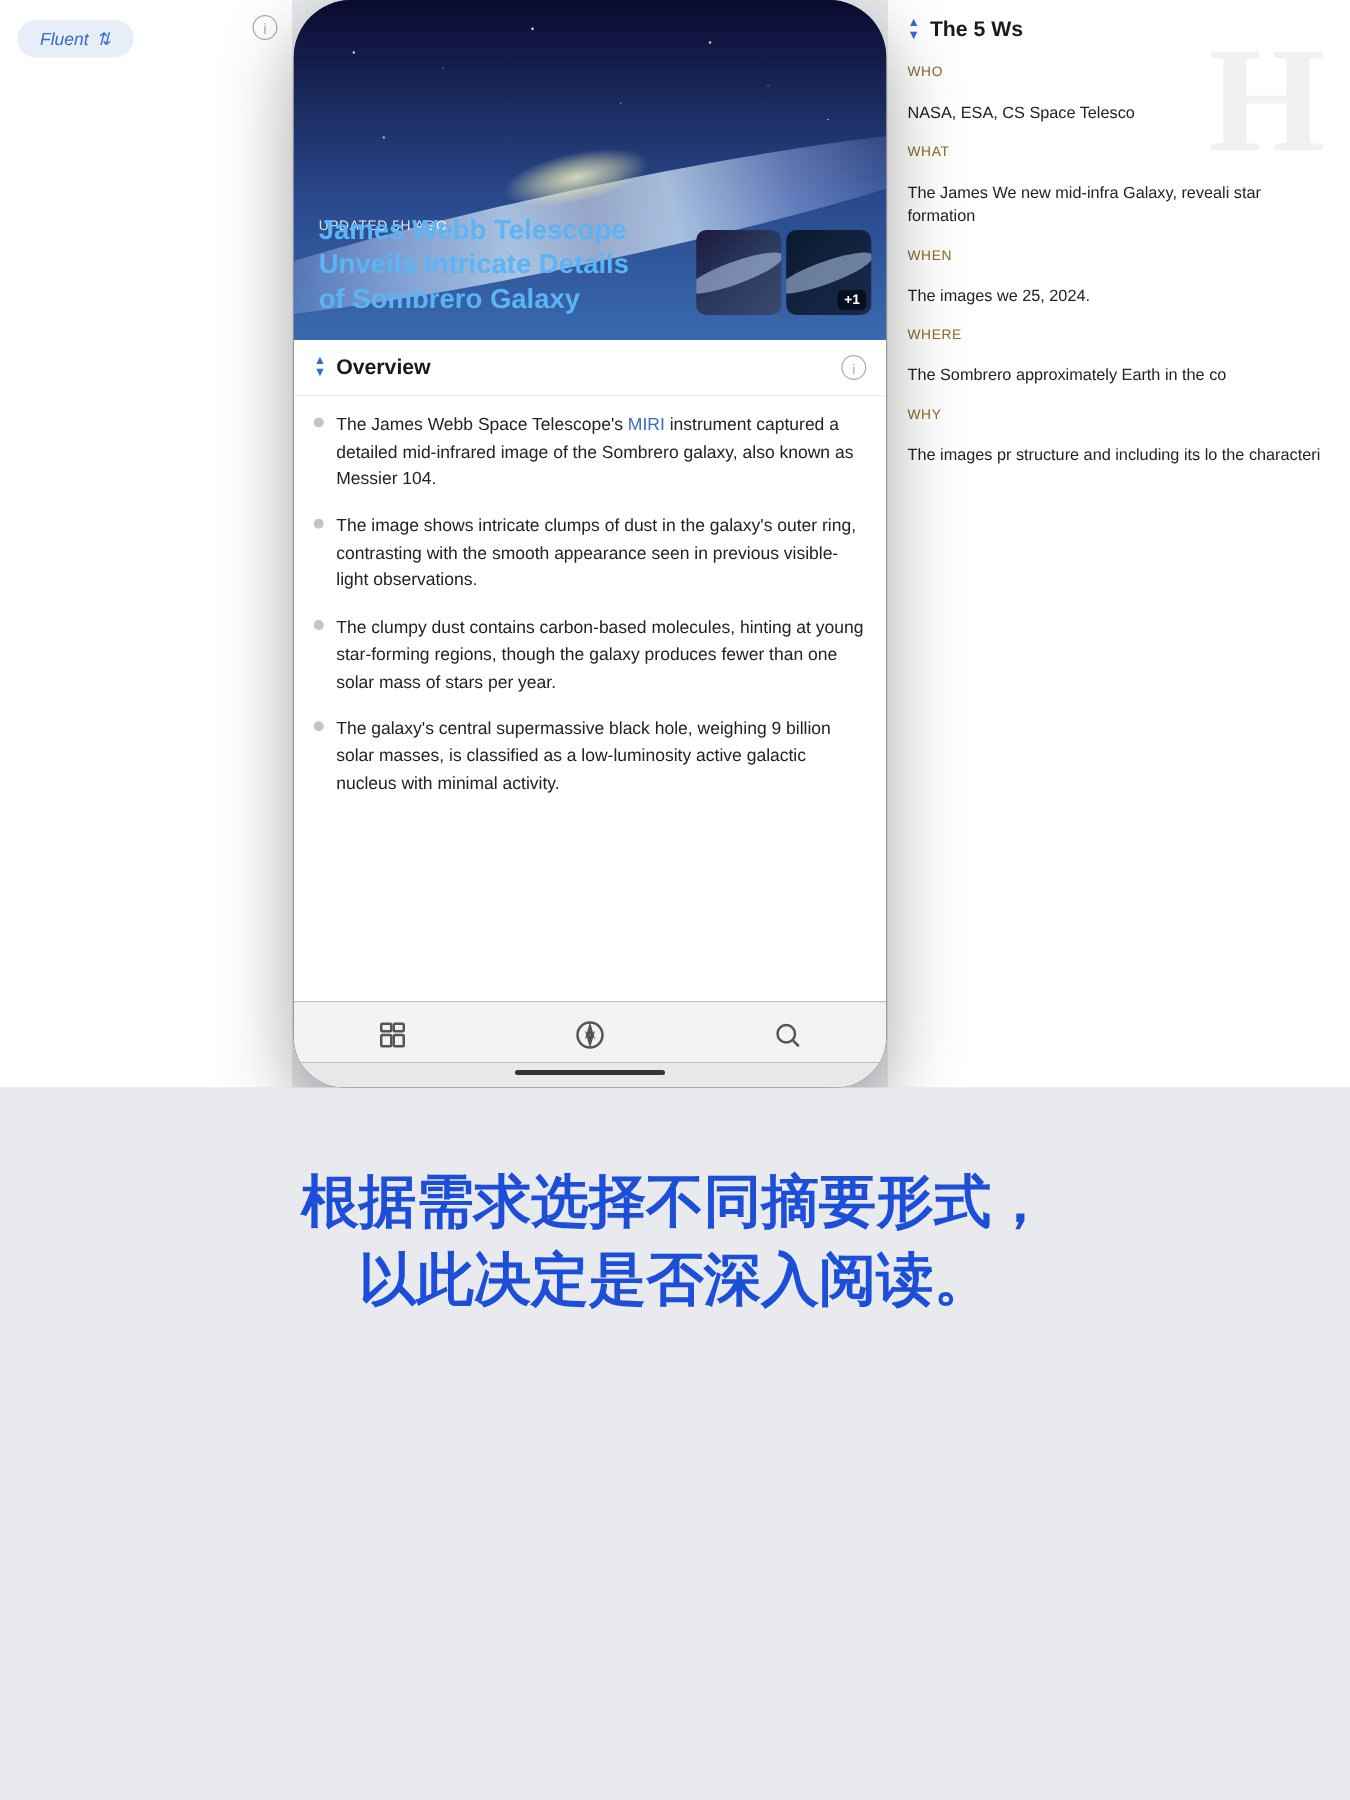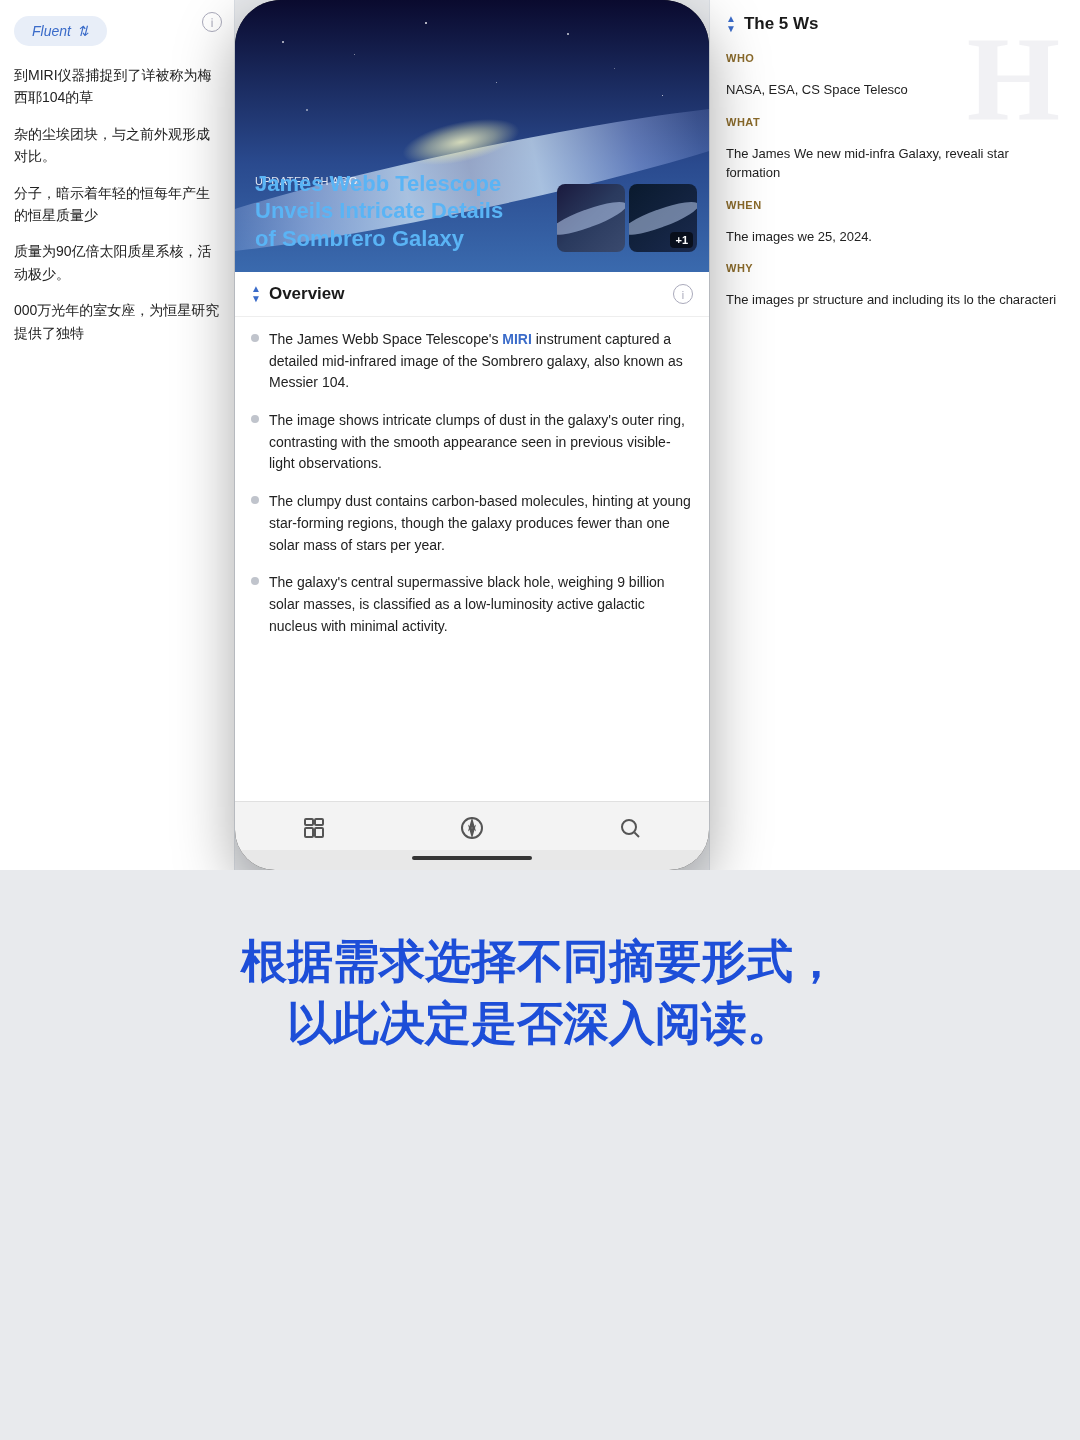--- a/index.html
+++ b/index.html
@@ -298,21 +298,21 @@
       height: 8px;
       background: #c0c4cc;
       border-radius: 50%;
       margin-top: 5px;
       flex-shrink: 0;
     }
 
     .bullet-text a {
       color: #3a6bc9;
       text-decoration: none;
-      font-weight: 700;
+      font-weight: 400;
     }
 
     
     .phone-nav {
       background: rgba(255,255,255,0.95);
       border-top: 1px solid rgba(0,0,0,0.08);
       padding: 10px 0 6px;
       display: flex;
       justify-content: space-around;
       align-items: center;
@@ -381,21 +381,21 @@
       color: #1a1a1a;
       text-align: right;
     }
 
     .five-ws-row {
       margin-bottom: 16px;
     }
 
     .ws-label {
       font-size: 11px;
-      font-weight: 700;
+      font-weight: 400;
       color: #8a6a2a;
       text-transform: uppercase;
       letter-spacing: 0.5px;
       margin-bottom: 3px;
     }
 
     .ws-text {
       font-size: 13px;
       line-height: 1.5;
       color: #222;
@@ -442,27 +442,20 @@
       <div class="left-panel-inner">
         <div class="left-panel-info">
           <span>ℹ</span>
         </div>
 
         <button class="fluent-button">
           <span>Fluent</span>
           <span>⇅</span>
         </button>
 
-        <div class="left-panel-content">
-          <p>到MIRI仪器捕捉到了详被称为梅西耶104的草</p>
-          <p>杂的尘埃团块，与之前外观形成对比。</p>
-          <p>分子，暗示着年轻的恒每年产生的恒星质量少</p>
-          <p>质量为90亿倍太阳质星系核，活动极少。</p>
-          <p>000万光年的室女座，为恒星研究提供了独特</p>
-        </div>
       </div>
     </div>
 
     <div class="center-panel">
       <div class="phone-mockup">
 
         <div class="article-hero">
           <div class="galaxy-visual">
 
             <div class="star" style="width:2px;height:2px;top:15%;left:10%;opacity:0.8"></div>
@@ -583,20 +576,24 @@
         <div class="five-ws-row">
           <div class="ws-label">WHAT</div>
           <div class="ws-text">The James We new mid-infra Galaxy, reveali star formation</div>
         </div>
 
         <div class="five-ws-row">
           <div class="ws-label">WHEN</div>
           <div class="ws-text">The images we 25, 2024.</div>
         </div>
 
+        <div class="five-ws-row">
+          <div class="ws-label">WHERE</div>
+          <div class="ws-text">The Sombrero approximately Earth in the co</div>
+        </div>
 
         <div class="five-ws-row">
           <div class="ws-label">WHY</div>
           <div class="ws-text">The images pr structure and including its lo the characteri</div>
         </div>
 
       </div>
     </div>
   </div>
 

